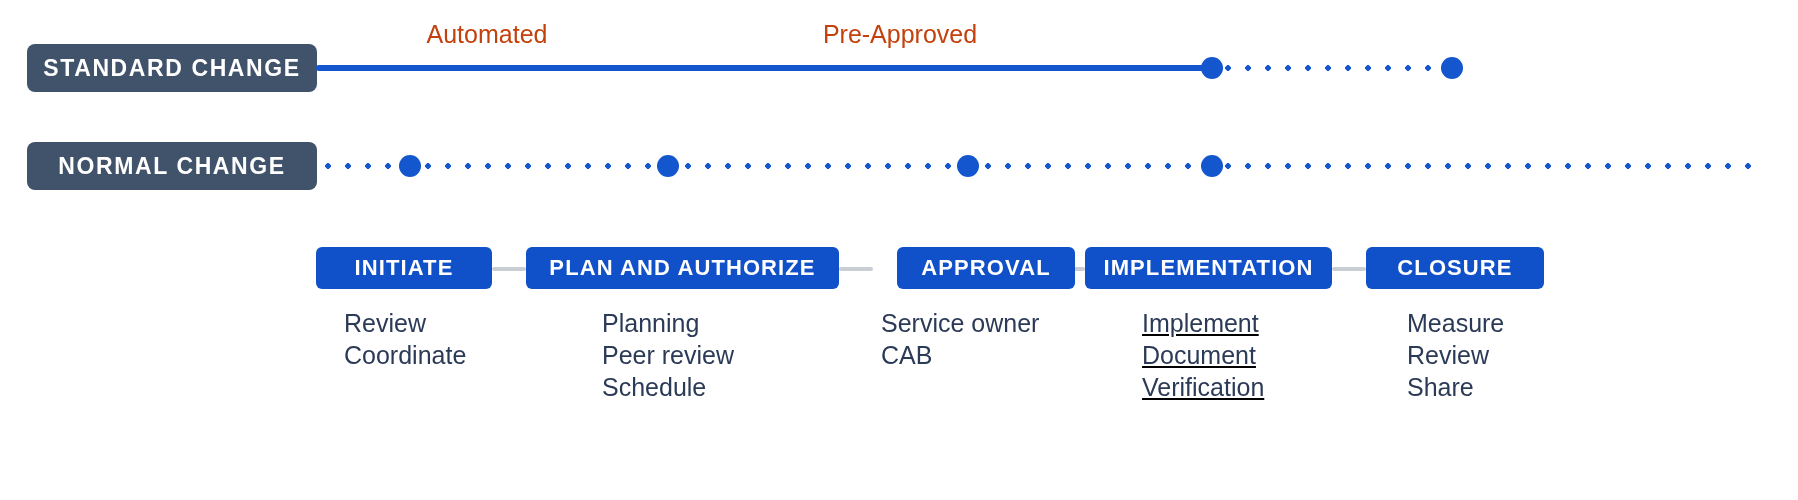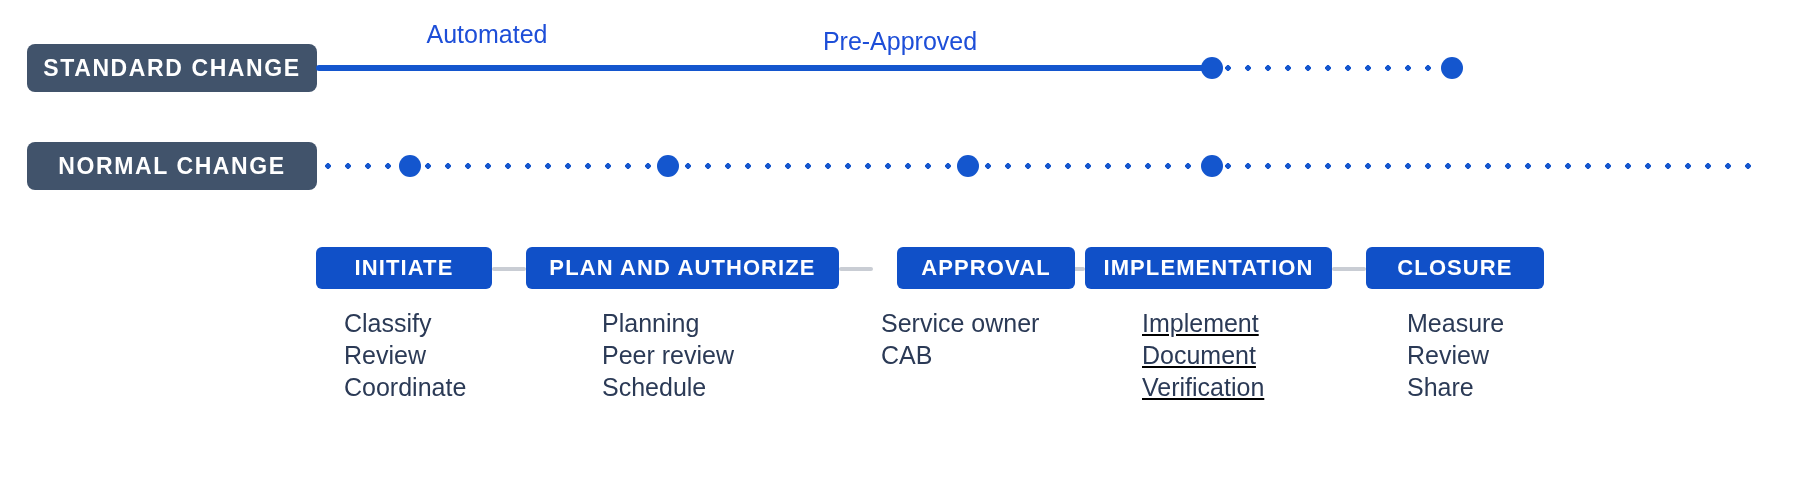--- a/index.html
+++ b/index.html
@@ -72,21 +72,21 @@
     height: 22px;
     border-radius: 50%;
     background: #1456CE;
     top: 0;
     transform: translateX(-11px);
   }
 
   
   .lane-annotation {
     position: absolute;
-    color: #1d4ed8;
+    color: #c2410c;
     font-size: 25px;
     white-space: nowrap;
     transform: translateX(-50%);
     top: 20px;
   }
 
   
   #stage-row {
     position: absolute;
     left: 316px;
@@ -145,21 +145,21 @@
   <div class="lane-badge" id="badge-standard">STANDARD CHANGE</div>
 
   <div class="lane-track" id="track-standard">
     <div class="solid-seg" style="left:0px; width:896px;"></div>
     <div class="dotted-seg" style="left:900px; width:240px;"></div>
     <div class="node-dot" style="left:896px;"></div>
     <div class="node-dot" style="left:1136px;"></div>
   </div>
 
   <div class="lane-annotation" style="left:487px;">Automated</div>
-  <div class="lane-annotation" style="left:900px;margin-top:7px;">Pre-Approved</div>
+  <div class="lane-annotation" style="left:900px;">Pre-Approved</div>
 
   <div class="lane-badge" id="badge-normal">NORMAL CHANGE</div>
 
   <div class="lane-track" id="track-normal">
     <div class="dotted-seg" style="left:0px; right:0px;"></div>
     <div class="node-dot" style="left:94px;"></div>
     <div class="node-dot" style="left:352px;"></div>
     <div class="node-dot" style="left:652px;"></div>
     <div class="node-dot" style="left:896px;"></div>
   </div>
@@ -173,21 +173,20 @@
     <div class="stage-box" style="left:0px; width:176px;">INITIATE</div>
     <div class="stage-box" style="left:210px; width:313px;">PLAN AND AUTHORIZE</div>
     <div class="stage-box" style="left:557px; width:178px;margin-left:24px;">APPROVAL</div>
     <div class="stage-box" style="left:769px; width:247px;">IMPLEMENTATION</div>
     <div class="stage-box" style="left:1050px; width:178px;">CLOSURE</div>
   </div>
 
   <div id="stage-details">
 
     <div class="detail-col" style="left:28px;">
-      <div class="detail-item">Classify</div>
       <div class="detail-item">Review</div>
       <div class="detail-item">Coordinate</div>
     </div>
 
     <div class="detail-col" style="left:286px;">
       <div class="detail-item">Planning</div>
       <div class="detail-item">Peer review</div>
       <div class="detail-item">Schedule</div>
     </div>
 

